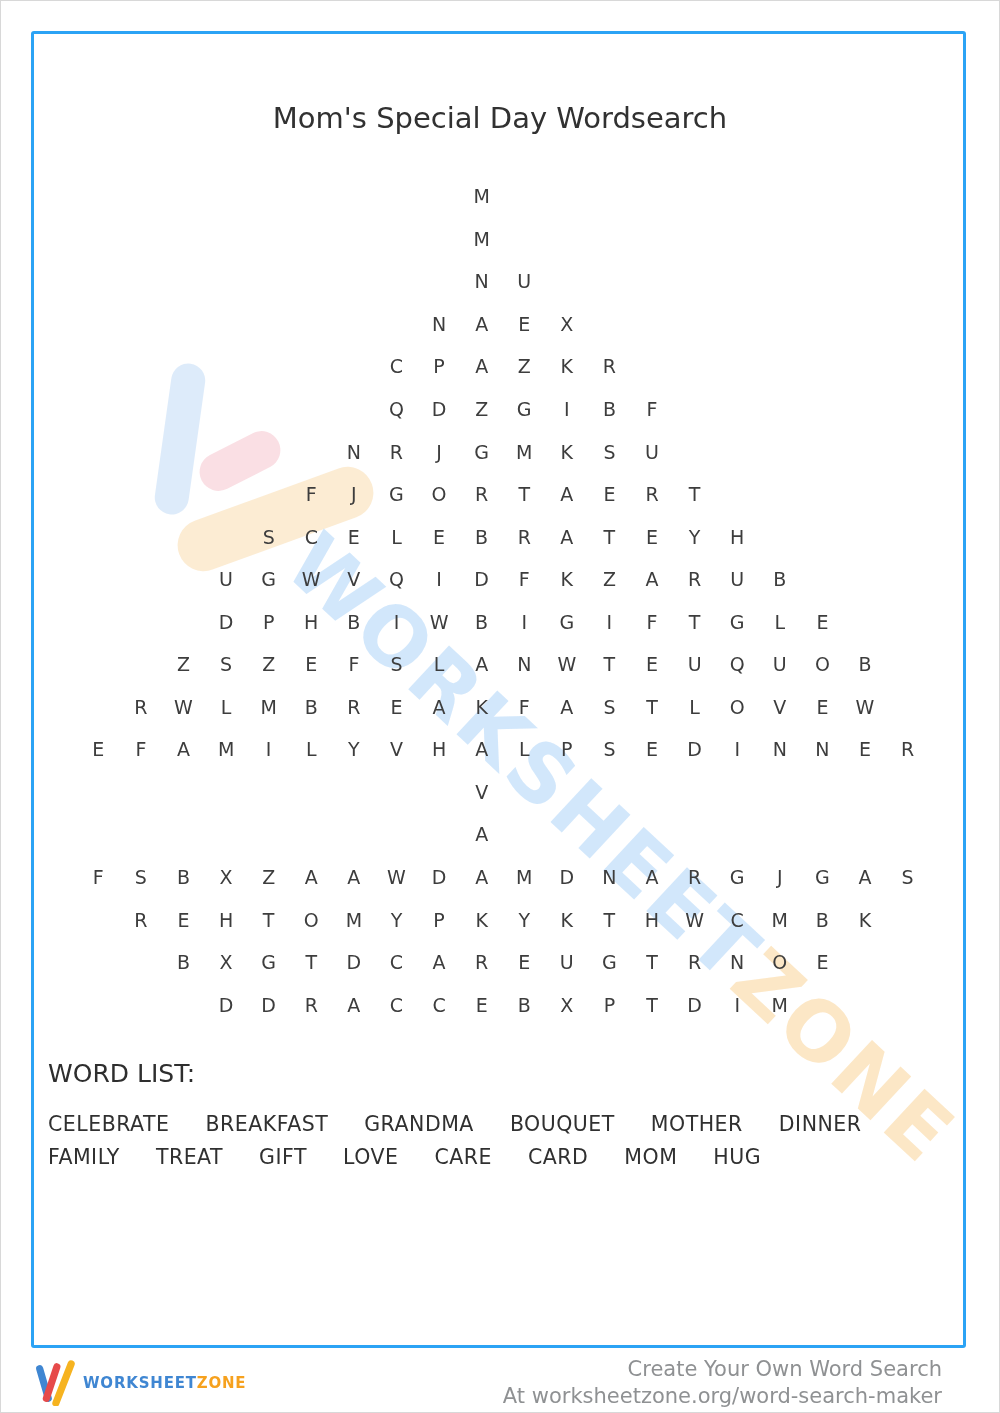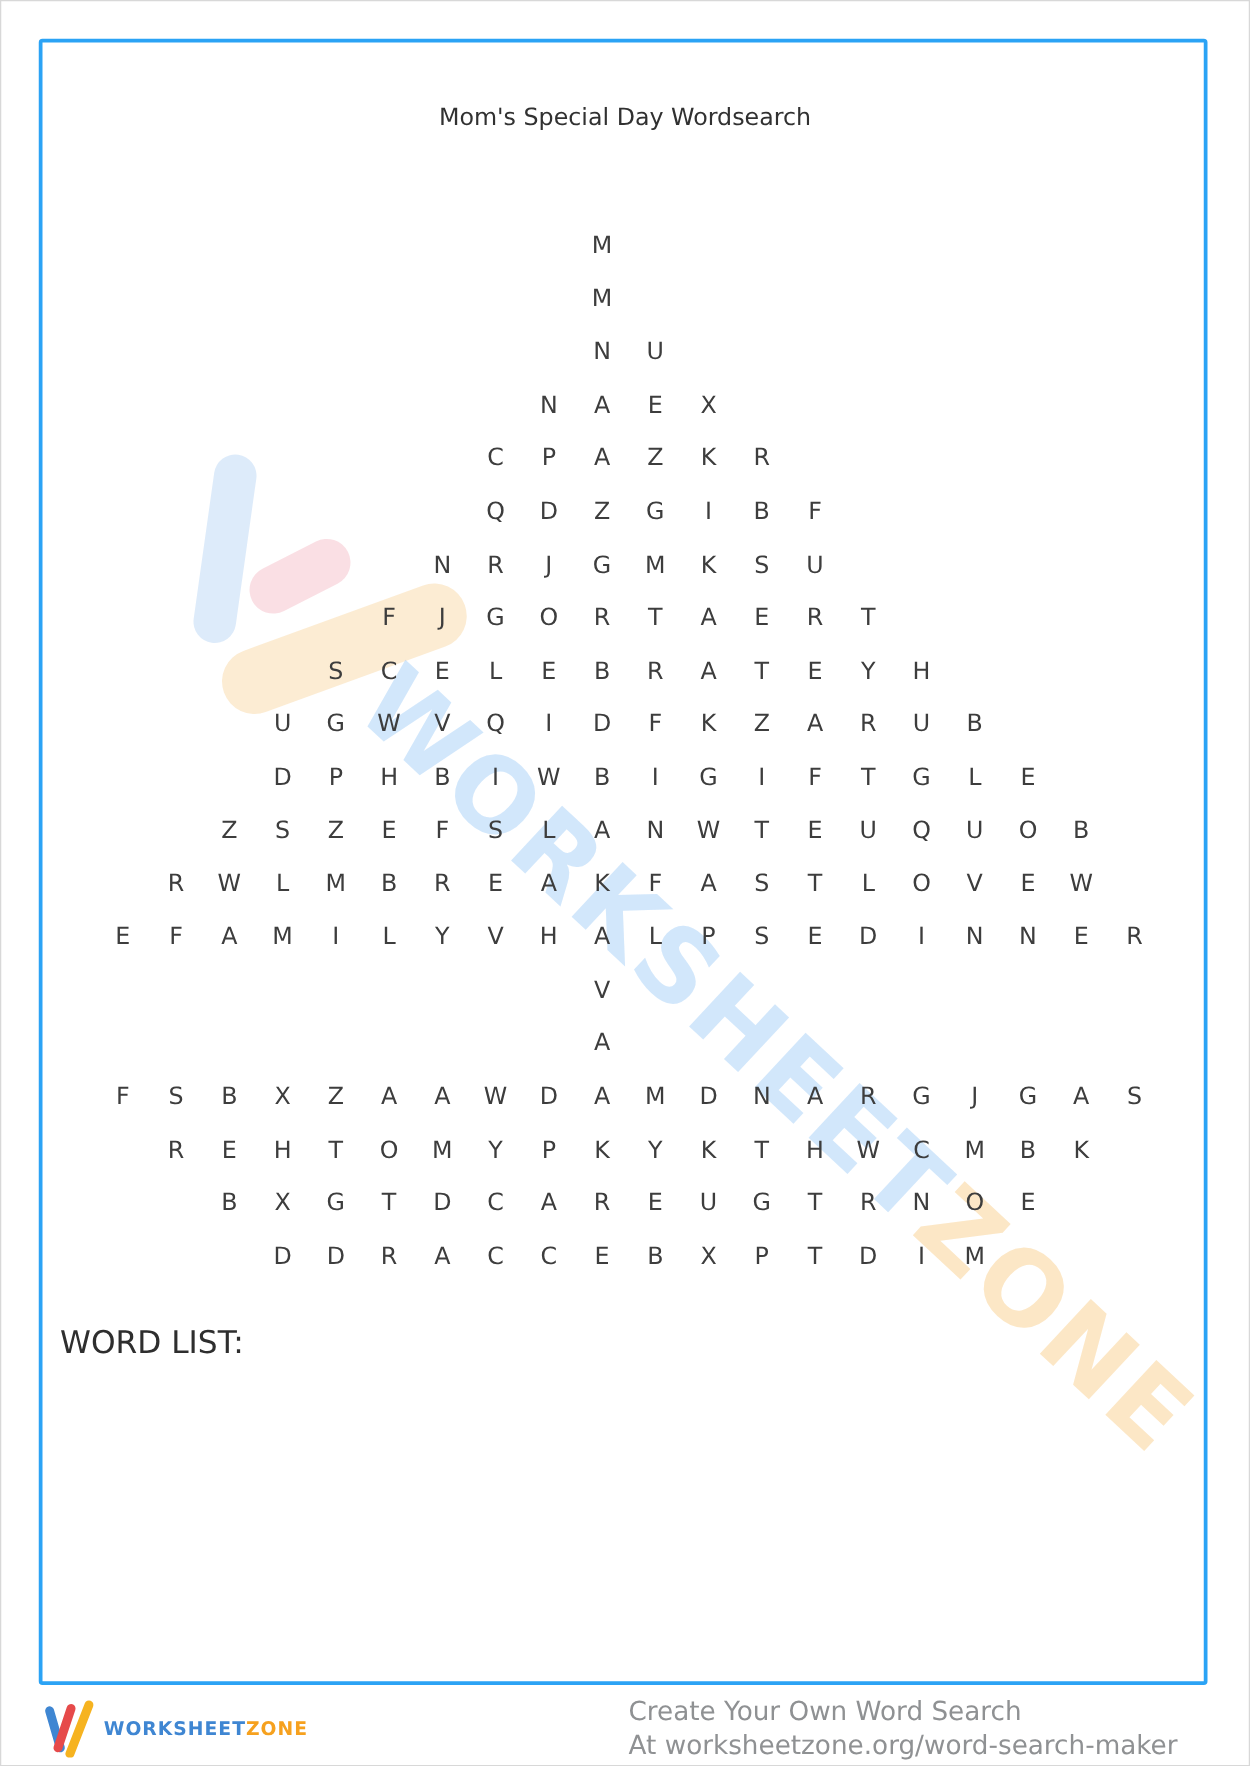--- a/index.html
+++ b/index.html
@@ -23,22 +23,22 @@
            white-space:nowrap;z-index:0;}
   .wm-text .b{color:rgba(173,211,248,.55);}
   .wm-text .o{color:rgba(250,215,160,.6);}
 
   
   .header-row{position:absolute;left:52px;right:60px;top:48px;display:flex;
               align-items:flex-end;font-size:22px;color:#2f2f2f;z-index:3;}
   .hline{border-bottom:2px solid #1e1e1e;height:24px;}
   .hline.name{width:447px;margin-right:28px;}
   .hline.grade{flex:1;}
-  .page-title{position:absolute;left:0;right:0;top:82px;text-align:center;
-              font-size:19px;font-weight:500;color:#313131;z-index:3;margin:0;}
+  .page-title{position:absolute;left:0;right:0;top:100px;text-align:center;
+              font-size:29px;font-weight:500;color:#313131;z-index:3;margin:0;}
 
   
   .grid{position:absolute;left:76px;top:174px;display:grid;
         grid-template-columns:repeat(20,42.6px);grid-template-rows:repeat(20,42.55px);
         z-index:1;}
   .cell{display:flex;align-items:center;justify-content:center;
         font-size:19px;color:#3d3d3d;}
 
   
   .wordlist{position:absolute;left:47px;right:47px;top:1058px;z-index:3;}
@@ -48,21 +48,21 @@
             column-gap:36px;row-gap:9px;font-size:20.5px;font-weight:500;
             color:#303030;letter-spacing:.5px;}
 
   
   .footer{position:absolute;left:33px;right:58px;top:1356px;display:flex;
           justify-content:space-between;align-items:center;z-index:3;}
   .brand{display:flex;align-items:center;gap:8px;}
   .brand-name{font-size:15px;font-weight:bold;letter-spacing:.8px;}
   .brand-name .blue{color:#3f86d2;}
   .brand-name .orange{color:#f6a11e;}
-  .tagline{text-align:left;font-size:21px;line-height:27px;color:#8f9193;}
+  .tagline{text-align:right;font-size:21px;line-height:27px;color:#8f9193;}
 </style>
 </head>
 <body>
 
 <div class="page">
 
   <div class="wm">
     <div class="wm-bar wm-blue"></div>
     <div class="wm-bar wm-pink"></div>
     <div class="wm-bar wm-orange"></div>
@@ -277,20 +277,36 @@
       <span class="cell" style="grid-row-start: 20; grid-column-start: 12;">X</span>
       <span class="cell" style="grid-row-start: 20; grid-column-start: 13;">P</span>
       <span class="cell" style="grid-row-start: 20; grid-column-start: 14;">T</span>
       <span class="cell" style="grid-row-start: 20; grid-column-start: 15;">D</span>
       <span class="cell" style="grid-row-start: 20; grid-column-start: 16;">I</span>
       <span class="cell" style="grid-row-start: 20; grid-column-start: 17;">M</span>
     </div>
 
   <div class="wordlist">
     <h2 class="wl-heading">WORD LIST:</h2>
+    <ul class="wl-words" id="word-list">
+        <li>CELEBRATE</li>
+        <li>BREAKFAST</li>
+        <li>GRANDMA</li>
+        <li>BOUQUET</li>
+        <li>MOTHER</li>
+        <li>DINNER</li>
+        <li>FAMILY</li>
+        <li>TREAT</li>
+        <li>GIFT</li>
+        <li>LOVE</li>
+        <li>CARE</li>
+        <li>CARD</li>
+        <li>MOM</li>
+        <li>HUG</li>
+      </ul>
   </div>
 
 </div>
 
 <div class="footer">
   <div class="brand">
     <svg width="42" height="46" viewBox="0 0 44 48">
       <path d="M7 9 L16 40" stroke="#3f86d2" stroke-width="7.5" stroke-linecap="round" fill="none"></path>
       <path d="M25 7 L14 40" stroke="#e64a4a" stroke-width="7.5" stroke-linecap="round" fill="none"></path>
       <path d="M40 4 L24 45" stroke="#f6b320" stroke-width="7.5" stroke-linecap="round" fill="none"></path>

